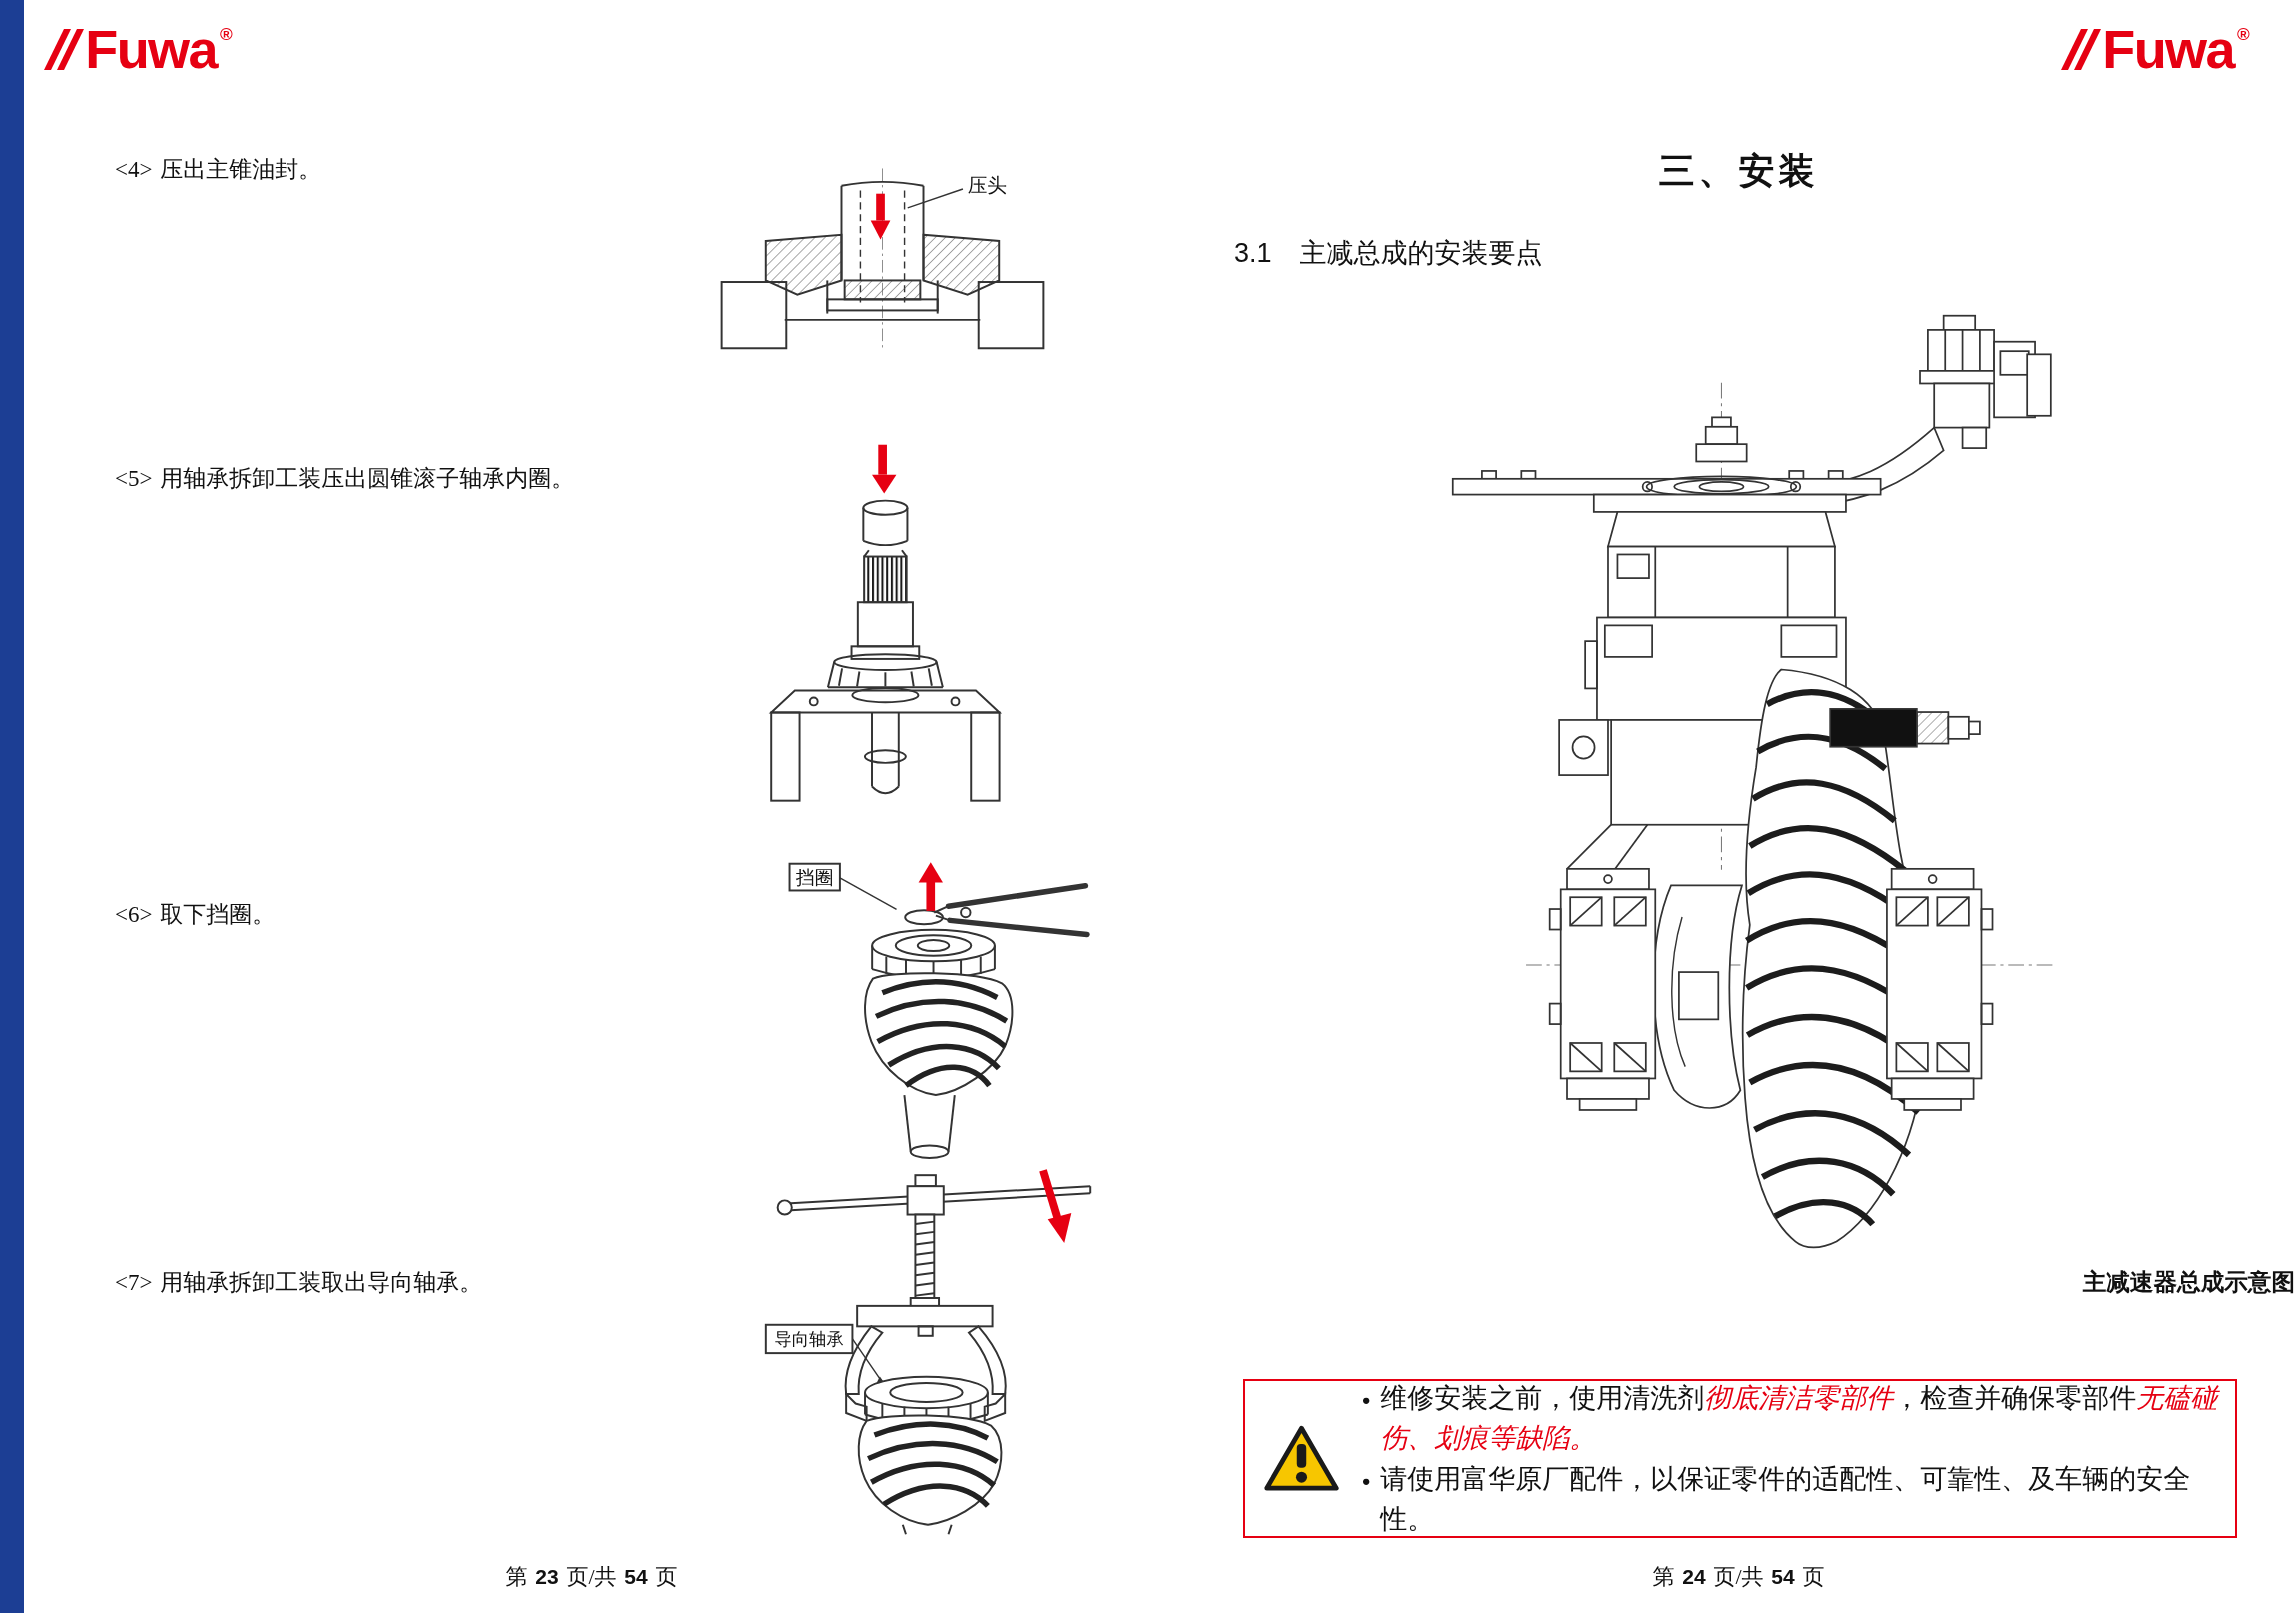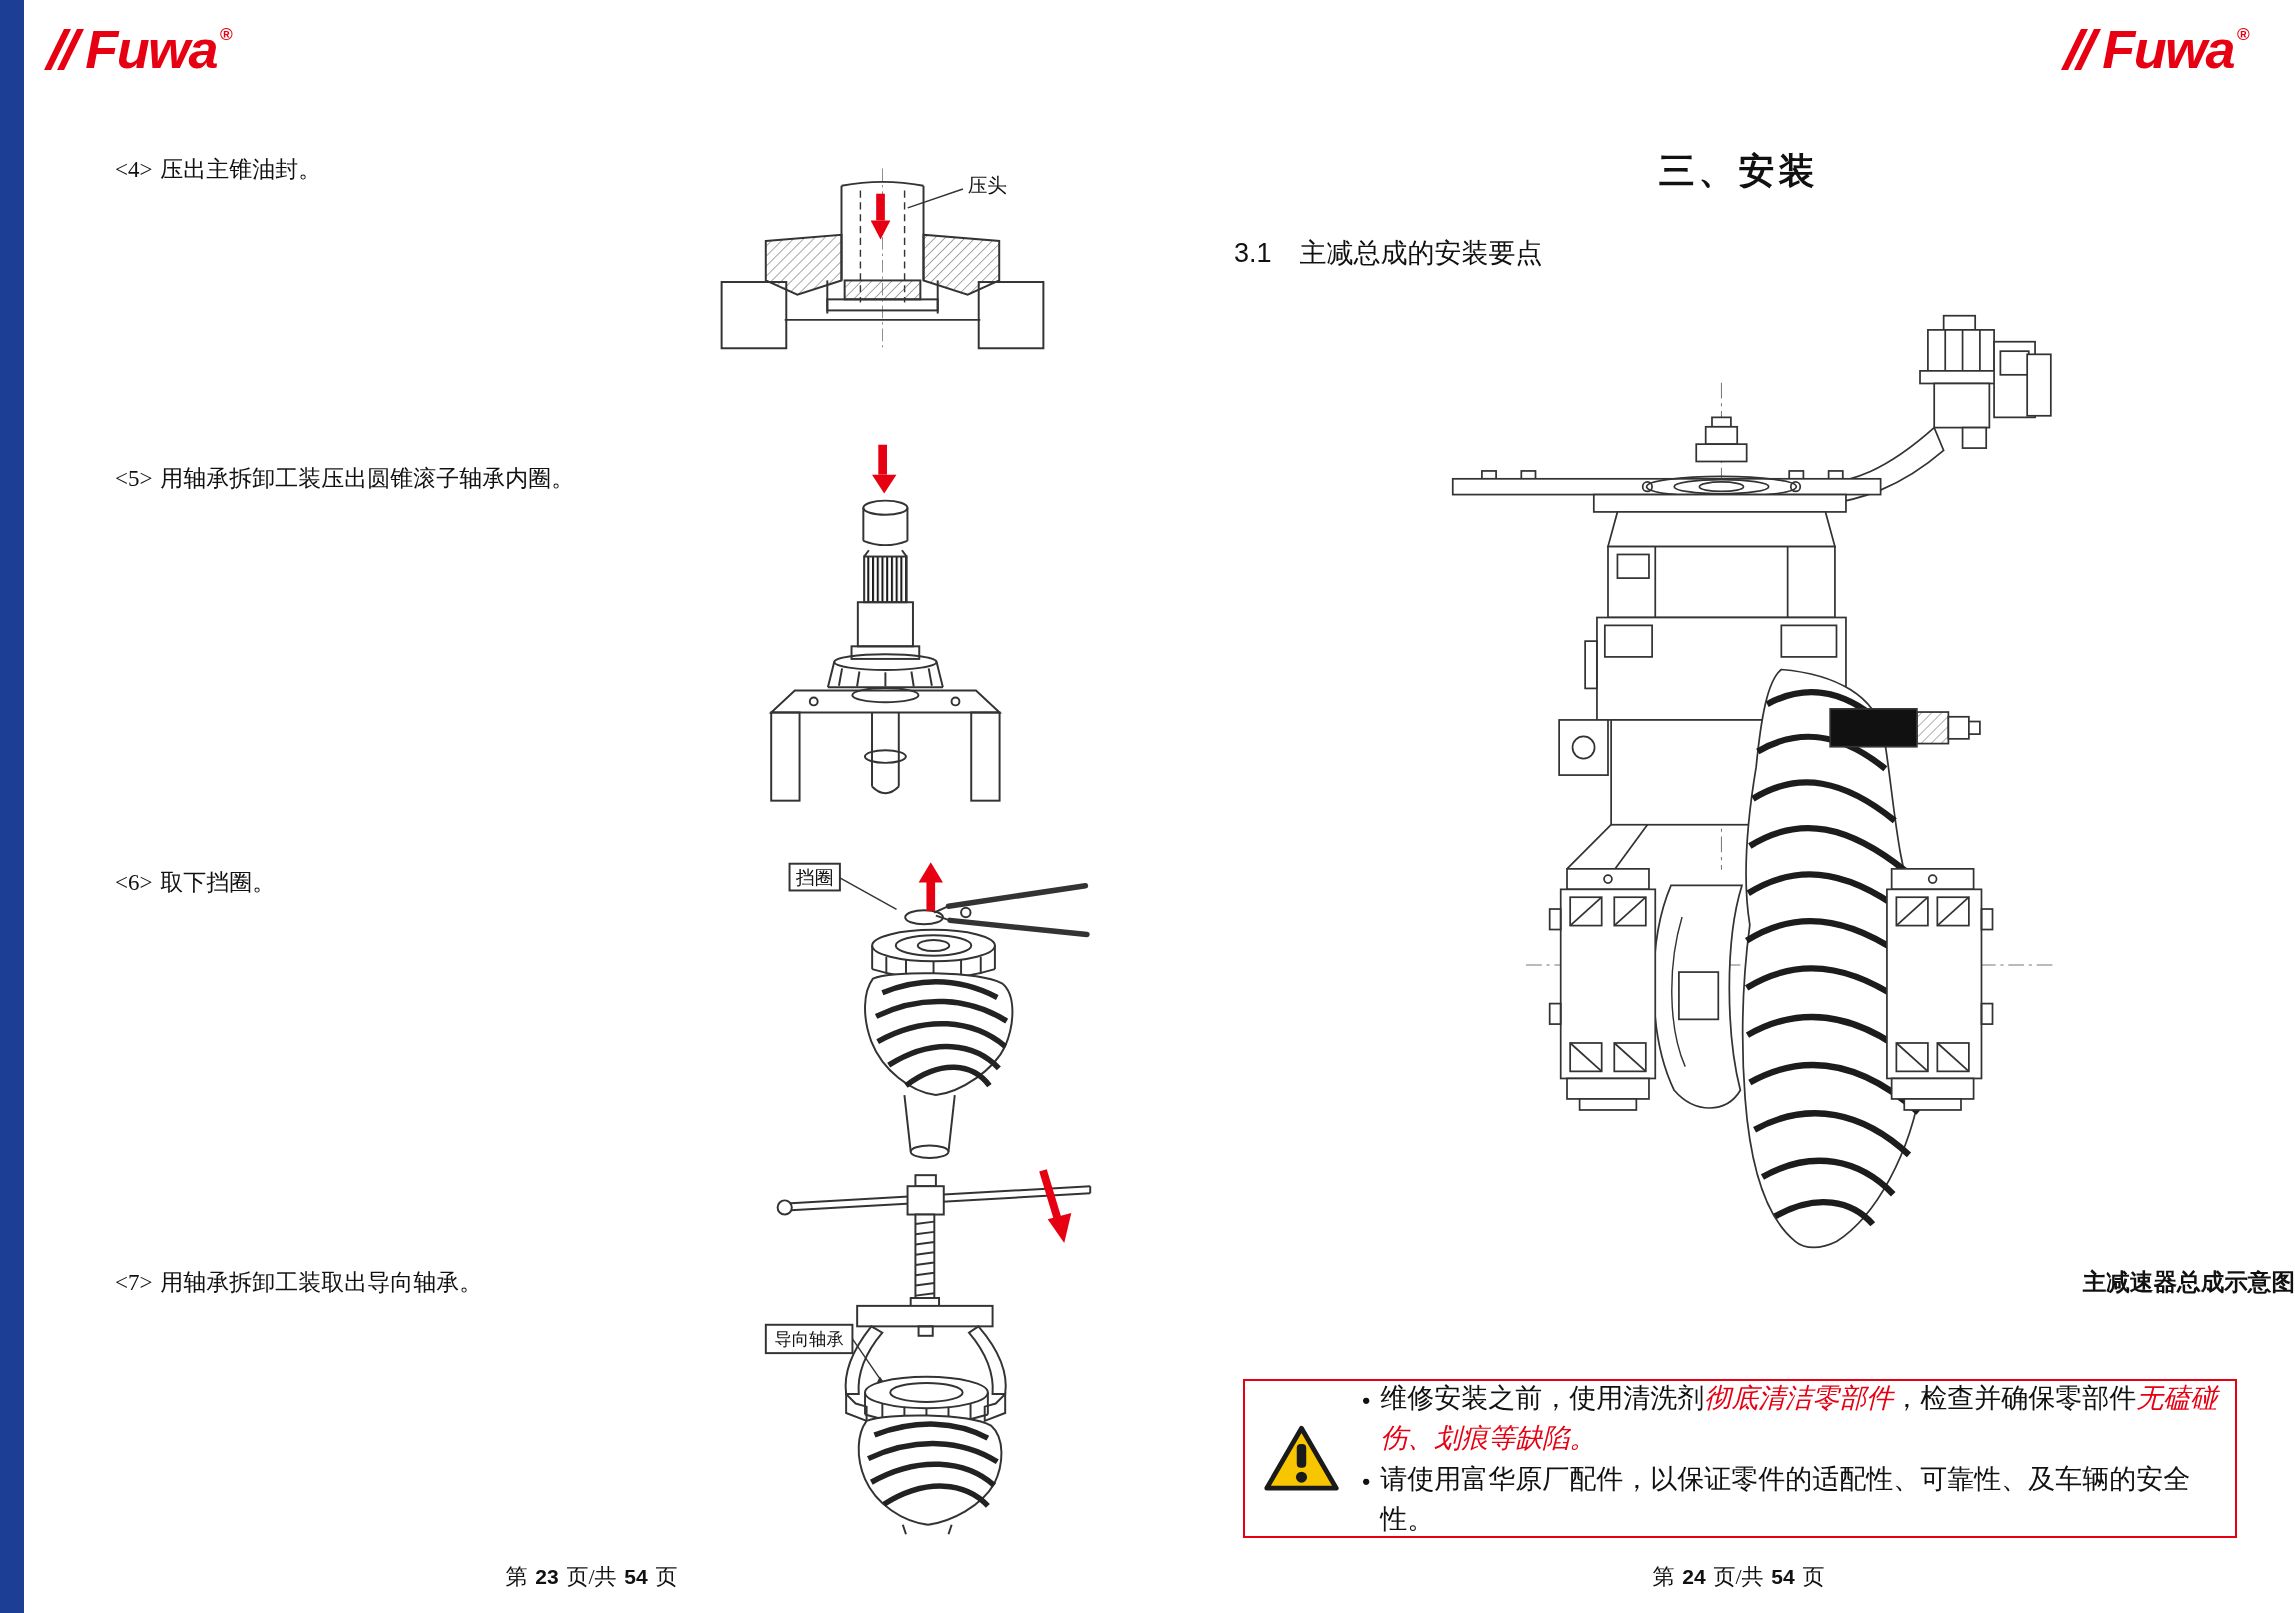--- a/index.html
+++ b/index.html
@@ -8,21 +8,21 @@
     width:2295px; height:1613px; position:relative; overflow:hidden;
     font-family:"Liberation Serif","DejaVu Serif",serif; color:#111;
   }
 
   .blue-bar { position:absolute; left:0; top:0; width:23.6px; height:1613px; background:#1c3e94; }
 
   
   .logo { position:absolute; display:flex; align-items:center; color:#e60012; }
   .logo .slashes { display:flex; margin-right:6.3px; }
   .logo .slashes i { display:block; width:7px; height:41px; background:#e60012; transform:skewX(-26deg); margin-right:5.5px; }
-  .logo .logo-text { font-family:"Liberation Sans","DejaVu Sans",sans-serif; font-style:italic; font-weight:900; font-size:54px; letter-spacing:-1.6px; line-height:1; }
+  .logo .logo-text { font-family:"Liberation Sans","DejaVu Sans",sans-serif; font-weight:900; font-size:54px; letter-spacing:-1.6px; line-height:1; }
   .logo .logo-reg { font-family:"Liberation Sans","DejaVu Sans",sans-serif; font-size:17.3px; font-weight:bold; align-self:flex-start; margin:1.6px 0 0 3.2px; }
 
   .step { position:absolute; font-size:23px; white-space:nowrap; }
   .step .num { margin-right:7.9px; }
 
   .footer { position:absolute; top:1562px; font-size:22px; text-align:center; }
   .footer span { margin:0 3.9px; }
   .footer .b { font-weight:bold; font-family:"Liberation Sans","DejaVu Sans",sans-serif; font-size:21px; }
 
   .page-title { position:absolute; left:1182px; width:1113px; top:147px; text-align:center;
@@ -57,21 +57,21 @@
   <span class="logo-text">Fuwa</span>
   <span class="logo-reg">®</span>
 </div>
 
 <div class="step" style="left:115px; top:154px;">
   <span class="num">&lt;4&gt;</span><span>压出主锥油封。</span>
 </div>
 <div class="step" style="left:115px; top:463px;">
   <span class="num">&lt;5&gt;</span><span>用轴承拆卸工装压出圆锥滚子轴承内圈。</span>
 </div>
-<div class="step" style="left:115px; top:867px;">
+<div class="step" style="left:115px; top:899px;">
   <span class="num">&lt;6&gt;</span><span>取下挡圈。</span>
 </div>
 <div class="step" style="left:115px; top:1267px;">
   <span class="num">&lt;7&gt;</span><span>用轴承拆卸工装取出导向轴承。</span>
 </div>
 
 <svg style="left:709px; top:162px;" width="347" height="229" viewBox="0 0 440 290">
   <defs>
     <pattern id="h1" patternUnits="userSpaceOnUse" width="9" height="9" patternTransform="rotate(45)">
       <line x1="0" y1="0" x2="0" y2="9" stroke="#555" stroke-width="1.3"></line>

